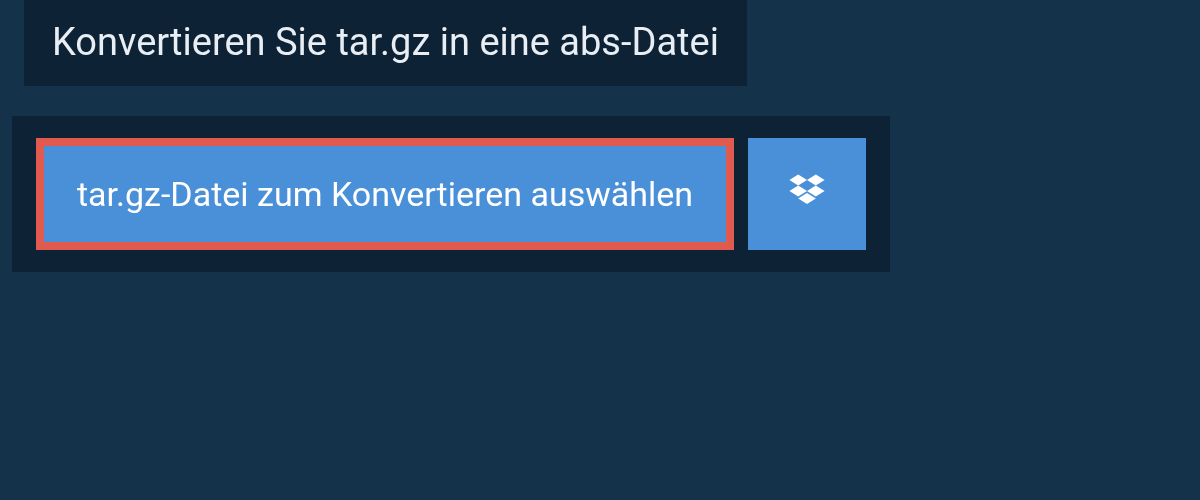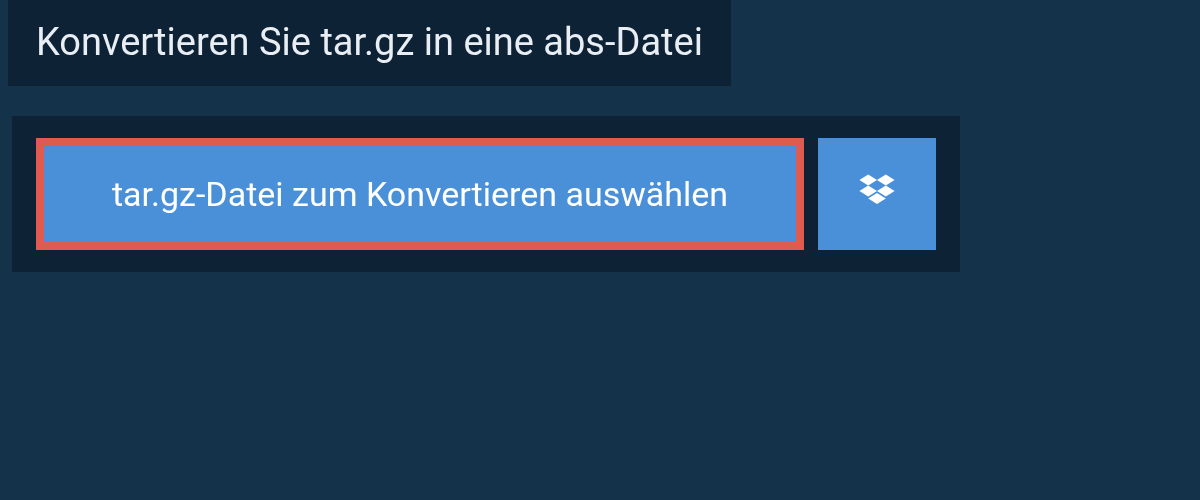--- a/index.html
+++ b/index.html
@@ -14,29 +14,29 @@
       font-family: -apple-system, BlinkMacSystemFont, "Segoe UI", Roboto, Arial, sans-serif;
       overflow: hidden;
     }
     .title-bar {
       background: #0d2235;
       color: #e8eef3;
       font-size: 38px;
       font-weight: 400;
       padding: 20px 28px 22px 28px;
       display: inline-block;
-      margin-left: 8px;
+      margin-left: 24px;
     }
     .upload-panel {
       background: #0d2235;
       margin: 30px 12px 0 12px;
       padding: 22px 24px;
       display: flex;
       gap: 14px;
-      width: 948px;
+      width: 878px;
     }
     .select-file-button {
       flex: 1;
       background: #4a90d9;
       border: 8px solid #e05a4f;
       color: #ffffff;
       font-size: 34px;
       font-weight: 400;
       padding: 28px 20px;
       text-align: center;

